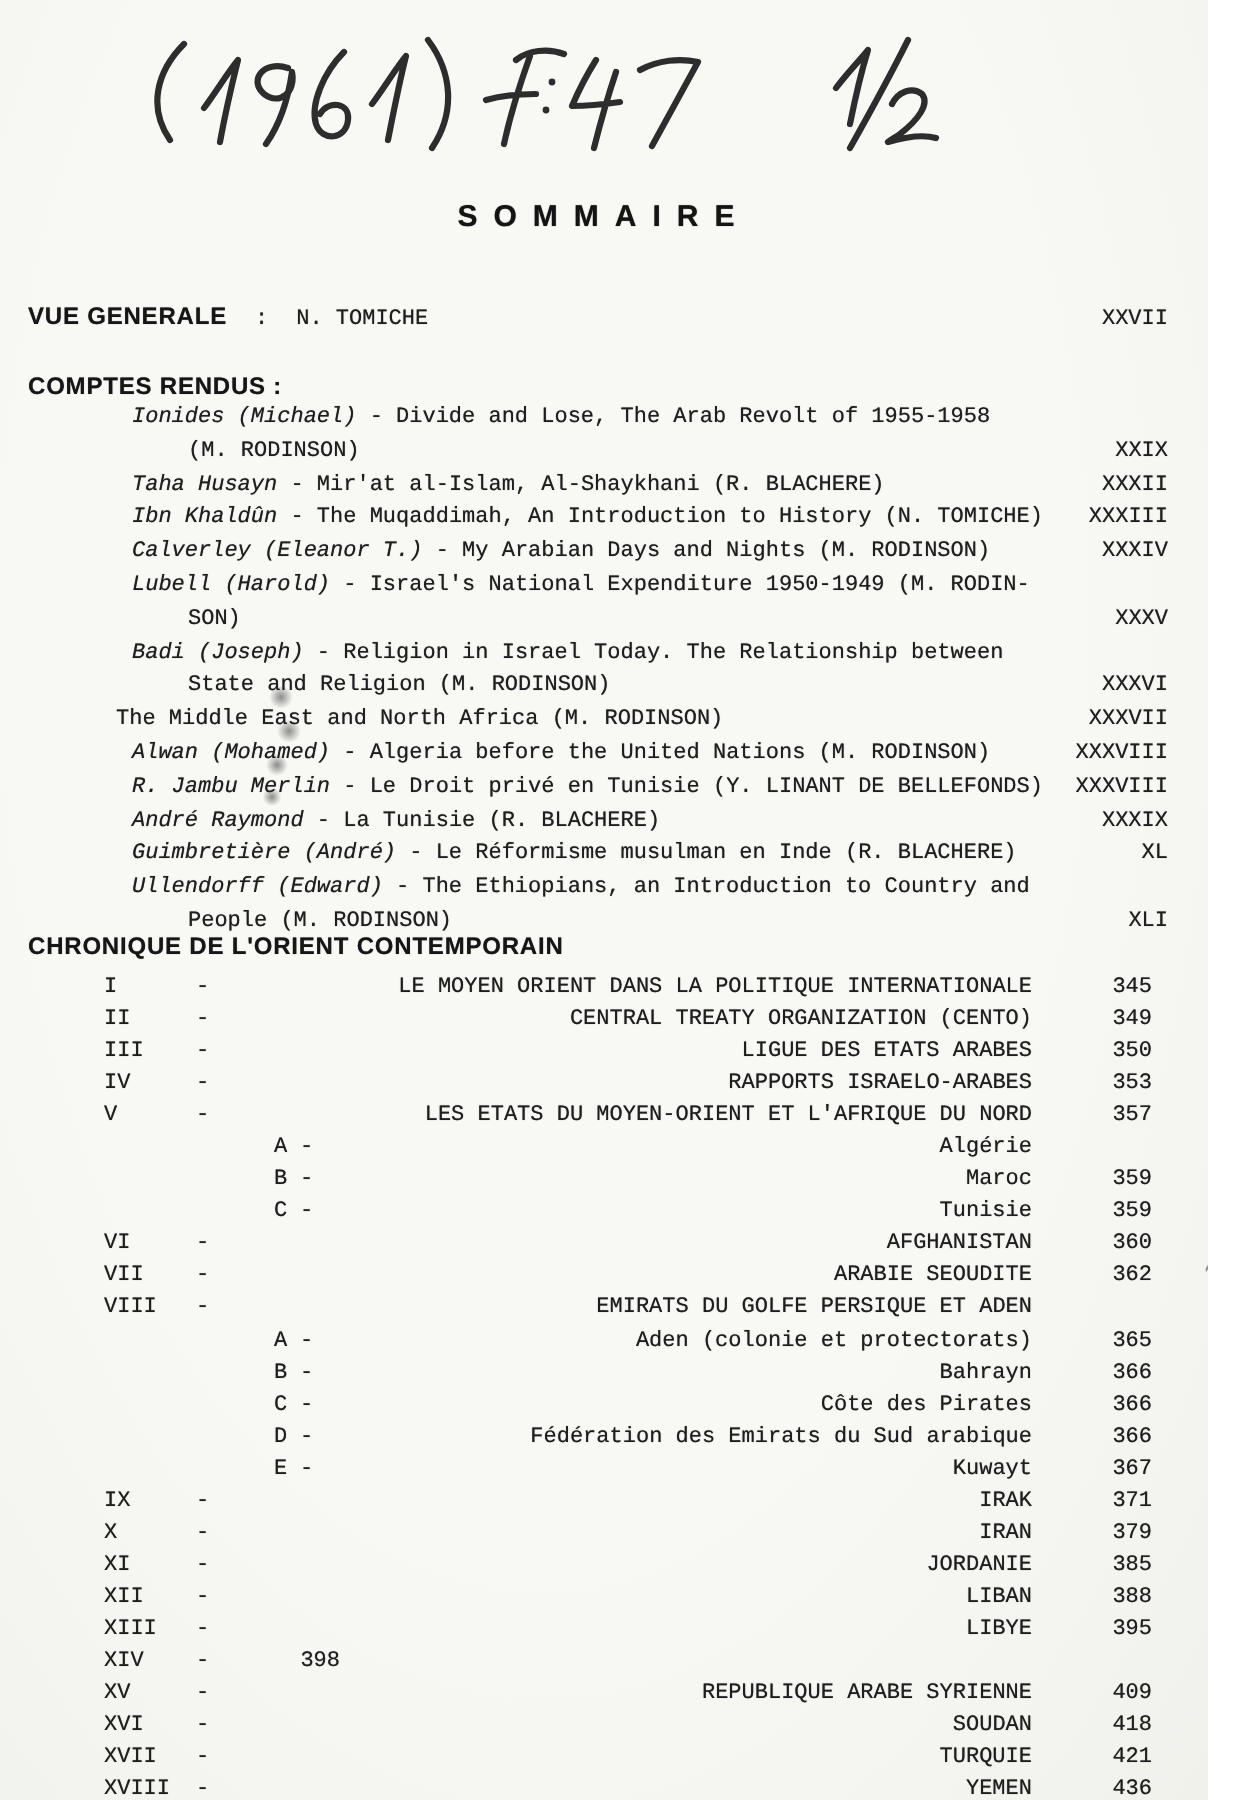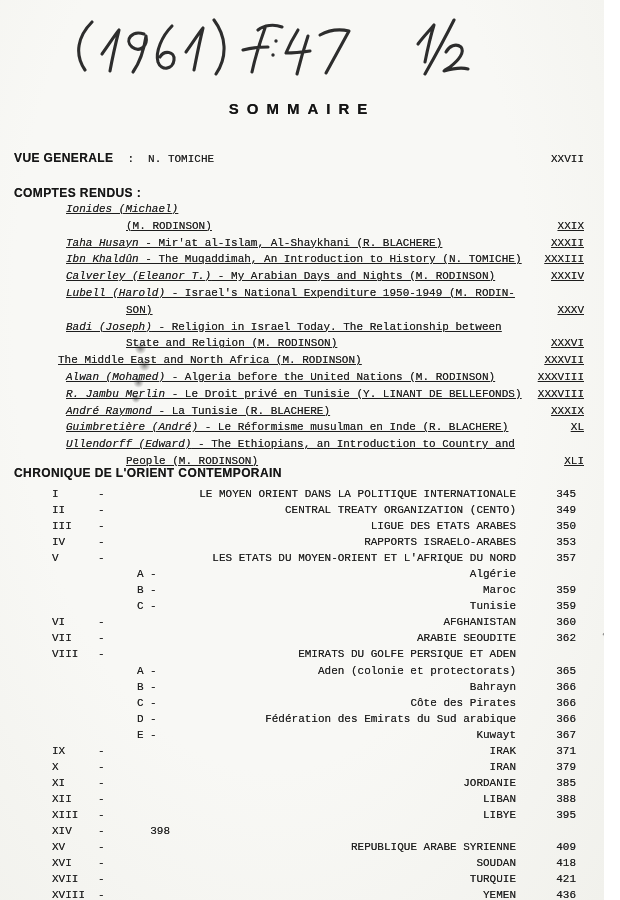--- a/index.html
+++ b/index.html
@@ -29,22 +29,22 @@
     font-weight:700;font-size:15px;letter-spacing:8px;
     color:#141414;text-shadow:0 0 .5px rgba(0,0,0,.7);
   }
   
   .vue-row{position:absolute;top:151px;left:14px;right:20px;display:flex;align-items:baseline;}
   .vue-row .sep{margin:0 14px;}
   .vue-row .pg{margin-left:auto;}
   
   .comptes{position:absolute;top:186px;left:14px;}
   #review-rows{position:absolute;top:201px;left:14px;right:20px;}
-  .r-row{display:flex;height:16.8px;line-height:16.8px;padding-left:52px;white-space:pre;text-decoration:underline;}
-  .r-row.cont{padding-left:80px;gap:32px;}
+  .r-row{display:flex;height:16.8px;line-height:16.8px;padding-left:52px;white-space:pre;}
+  .r-row.cont{padding-left:80px;}
   .r-row.pull{padding-left:44px;}
   .r-it{font-style:italic;}
   .r-pg{margin-left:auto;text-align:right;padding-left:8px;}
   
   .chron-hdr{position:absolute;top:466px;left:14px;}
   #chron-rows{position:absolute;top:486px;left:14px;right:20px;}
   .c-row{display:flex;height:16.05px;line-height:16.05px;white-space:pre;}
   .c-num{margin-left:38px;width:46px;}
   .c-dash{width:12px;}
   .c-title{flex:1;text-align:right;}
@@ -94,20 +94,21 @@
     <span class="mono">N. TOMICHE</span>
     <span class="pg mono">XXVII</span>
   </div>
 
   <div class="hdr comptes">COMPTES RENDUS :</div>
 
   <div id="review-rows" class="ink">
 
   <div class="r-row">
         <span class="r-it">Ionides (Michael)</span>
+        <span class="r-tx"> - Divide and Lose, The Arab Revolt of 1955-1958</span>
         <span class="r-pg"></span>
       </div>
       <div class="r-row cont">
         <span class="r-it"></span>
         <span class="r-tx">(M. RODINSON)</span>
         <span class="r-pg">XXIX</span>
       </div>
       <div class="r-row">
         <span class="r-it">Taha Husayn</span>
         <span class="r-tx"> - Mir'at al-Islam, Al-Shaykhani (R. BLACHERE)</span>

